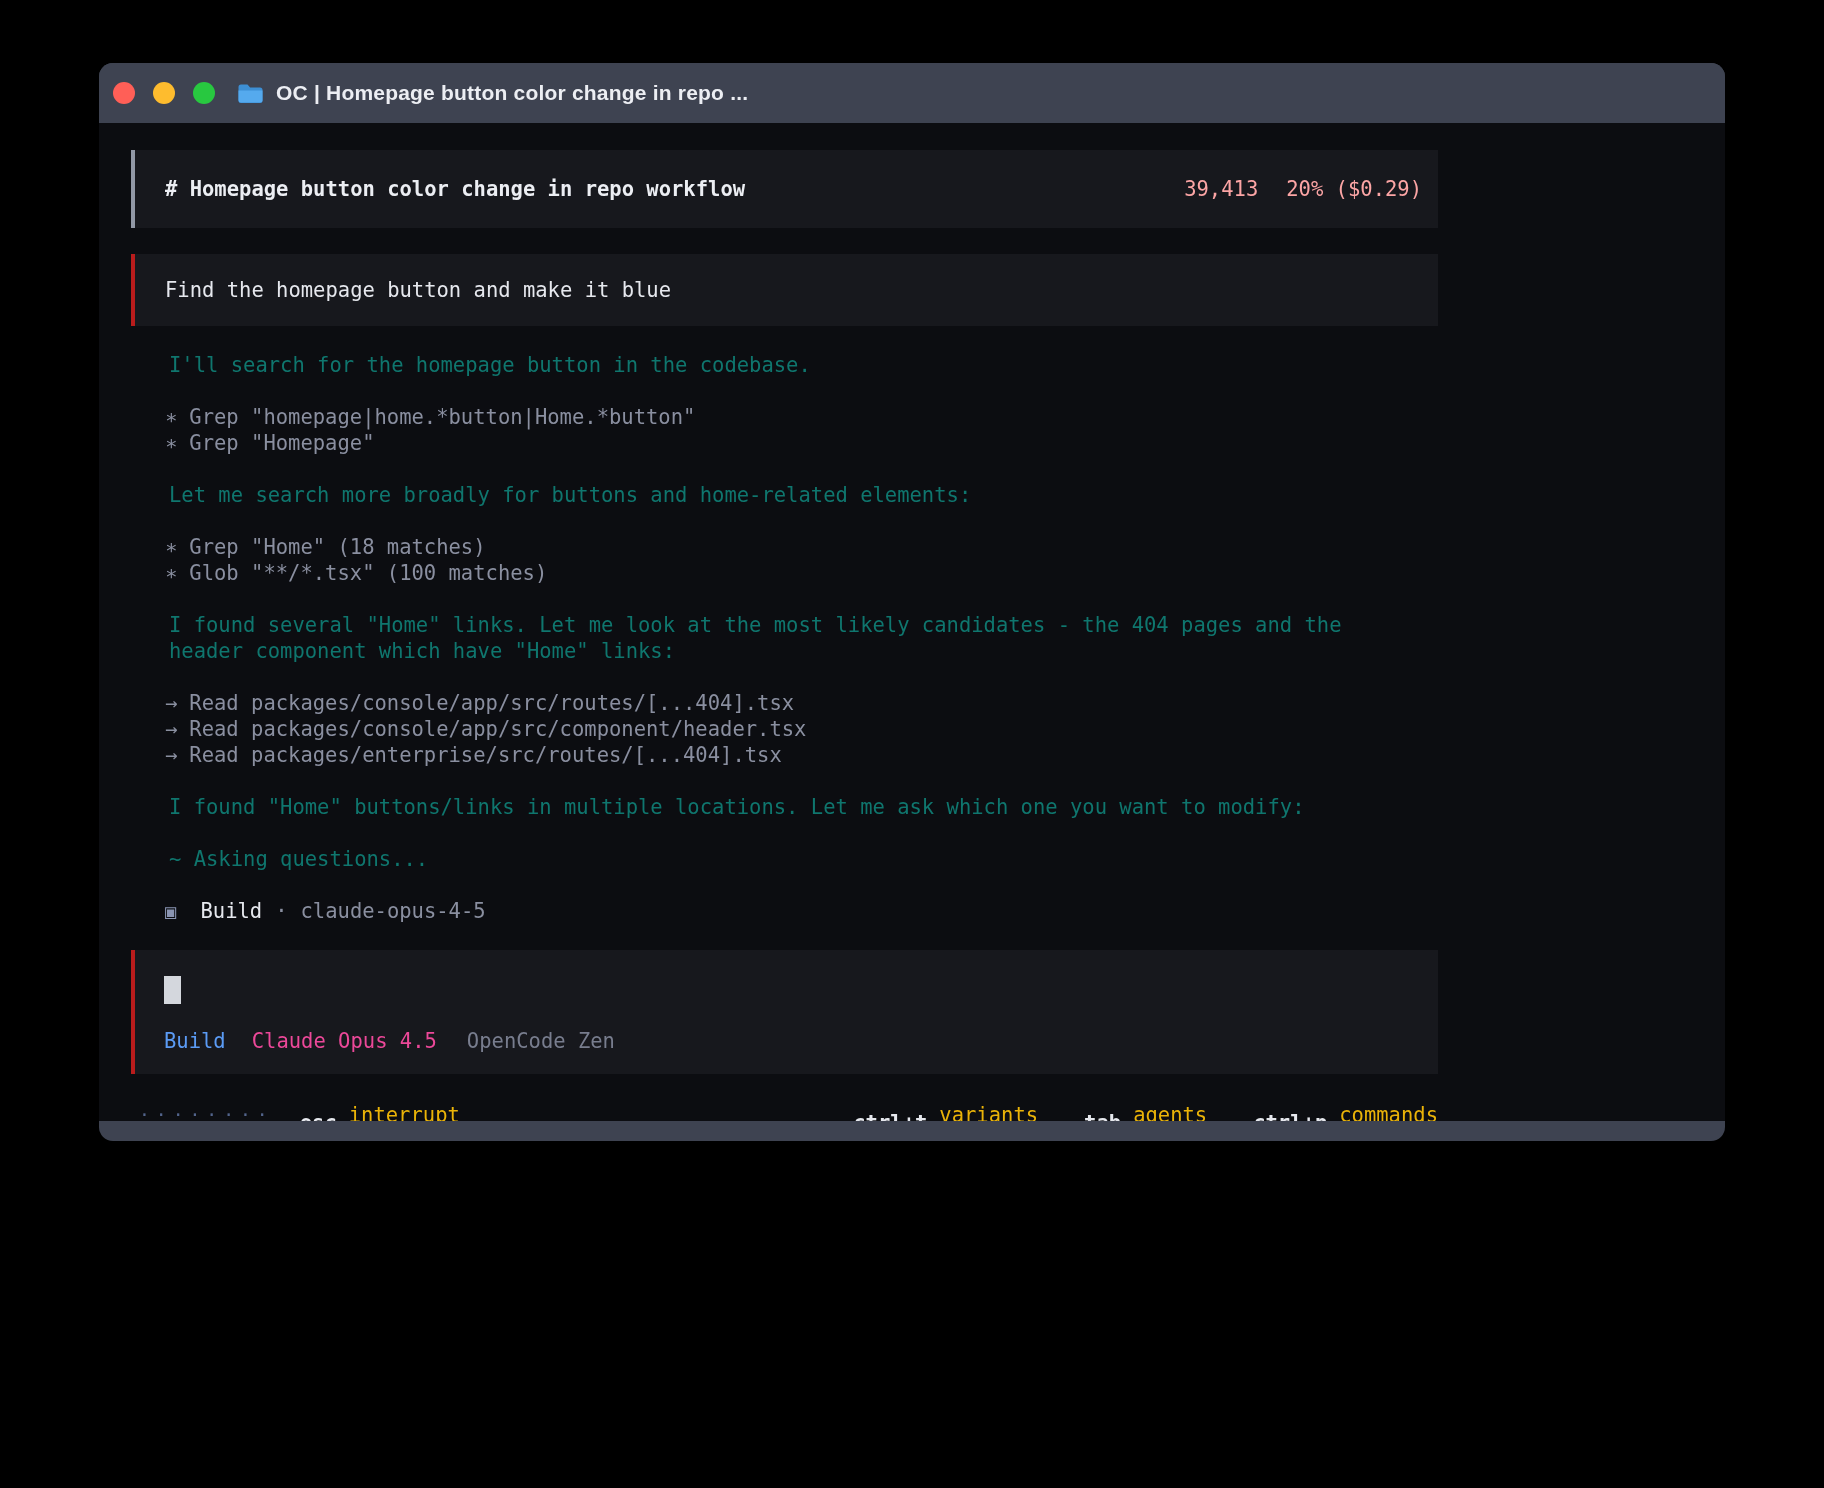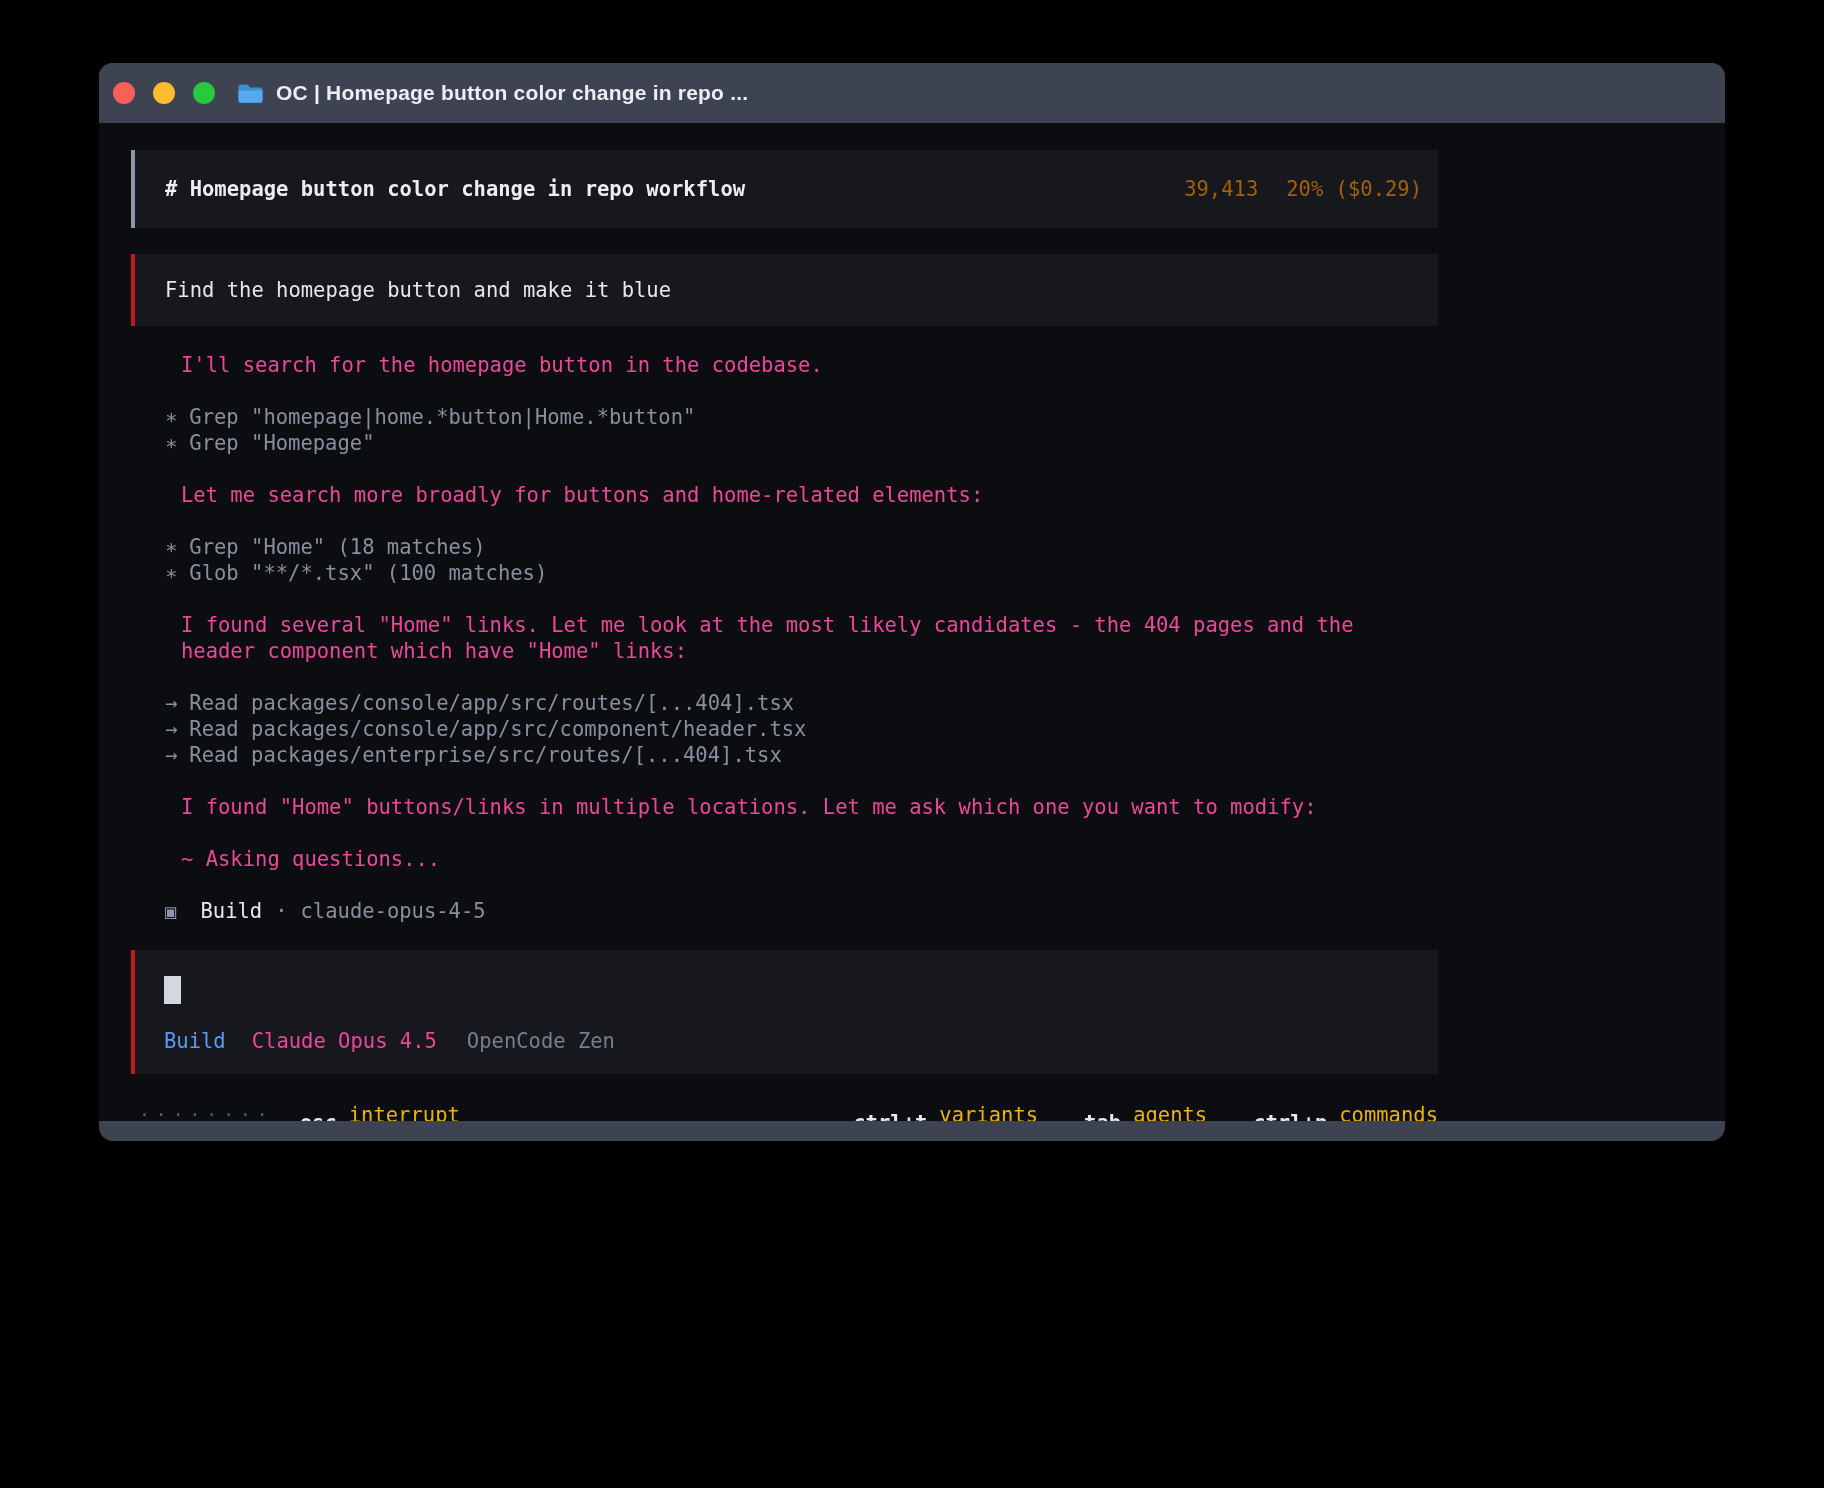--- a/index.html
+++ b/index.html
@@ -33,23 +33,23 @@
     font-size:20.5px; line-height:26px; color:#e6e8ee; overflow:hidden;
   }
   .content { width:1307px; }
   .block { background:#17181d; border-left:4px solid #b91c1c; }
   .header-block {
     border-left-color:#9298a6; height:78px; margin-bottom:26px;
     display:flex; align-items:center; justify-content:space-between;
     padding:0 16px 0 30px;
   }
   .header-title { font-weight:bold; color:#eceef3; }
-  .header-right { color:#a16207; display:flex; gap:28px; }
+  .header-right { color:#fca5a5; display:flex; gap:28px; }
   .user-block { padding:23px 30px; }
-  .para { margin:26px 0 26px 50px; color:#ec4899; white-space:pre-wrap; }
+  .para { margin:26px 0 26px 38px; color:#0f766e; white-space:pre-wrap; }
   .tools { margin-left:34px; color:#8a8fa0; }
   .tool-line { display:flex; gap:0; white-space:pre; }
   .tool-prefix { margin-right:12px; }
   .status-line { margin:26px 0 26px 34px; display:flex; align-items:center; }
   .agent-icon { color:#8a94b2; font-size:19px; margin-right:24px; }
   .agent-name { color:#e6e8ee; }
   .status-sep { color:#8a8fa0; margin:0 13px; }
   .status-model { color:#8a8fa0; }
   .input-block { padding:26px 29px 20px; margin-top:26px; }
   .cursor { width:17px; height:28px; background:#d4d7dd; }

